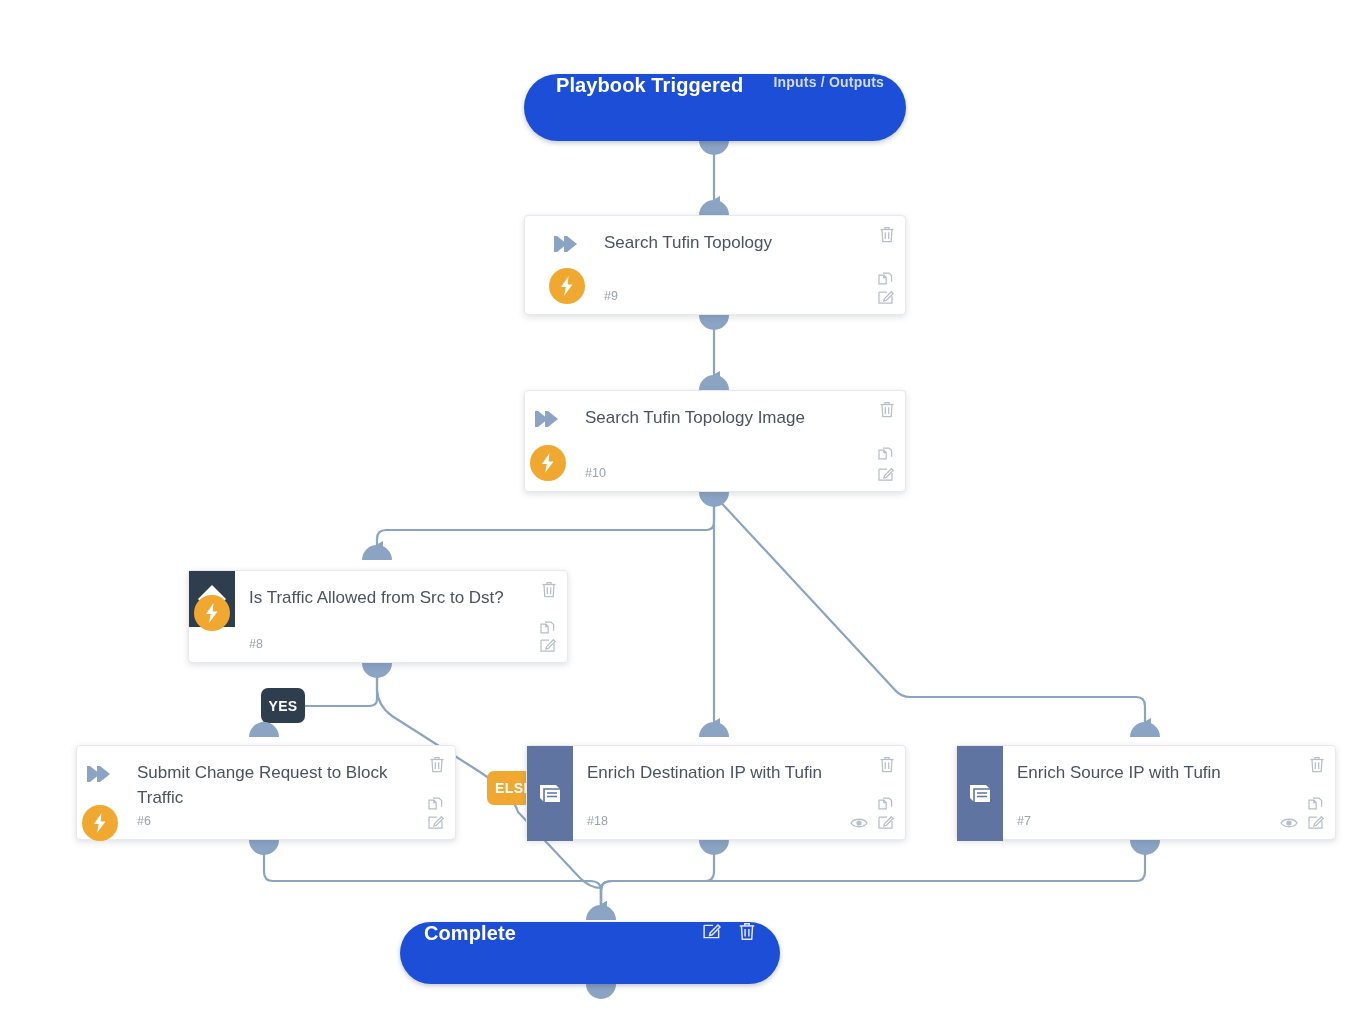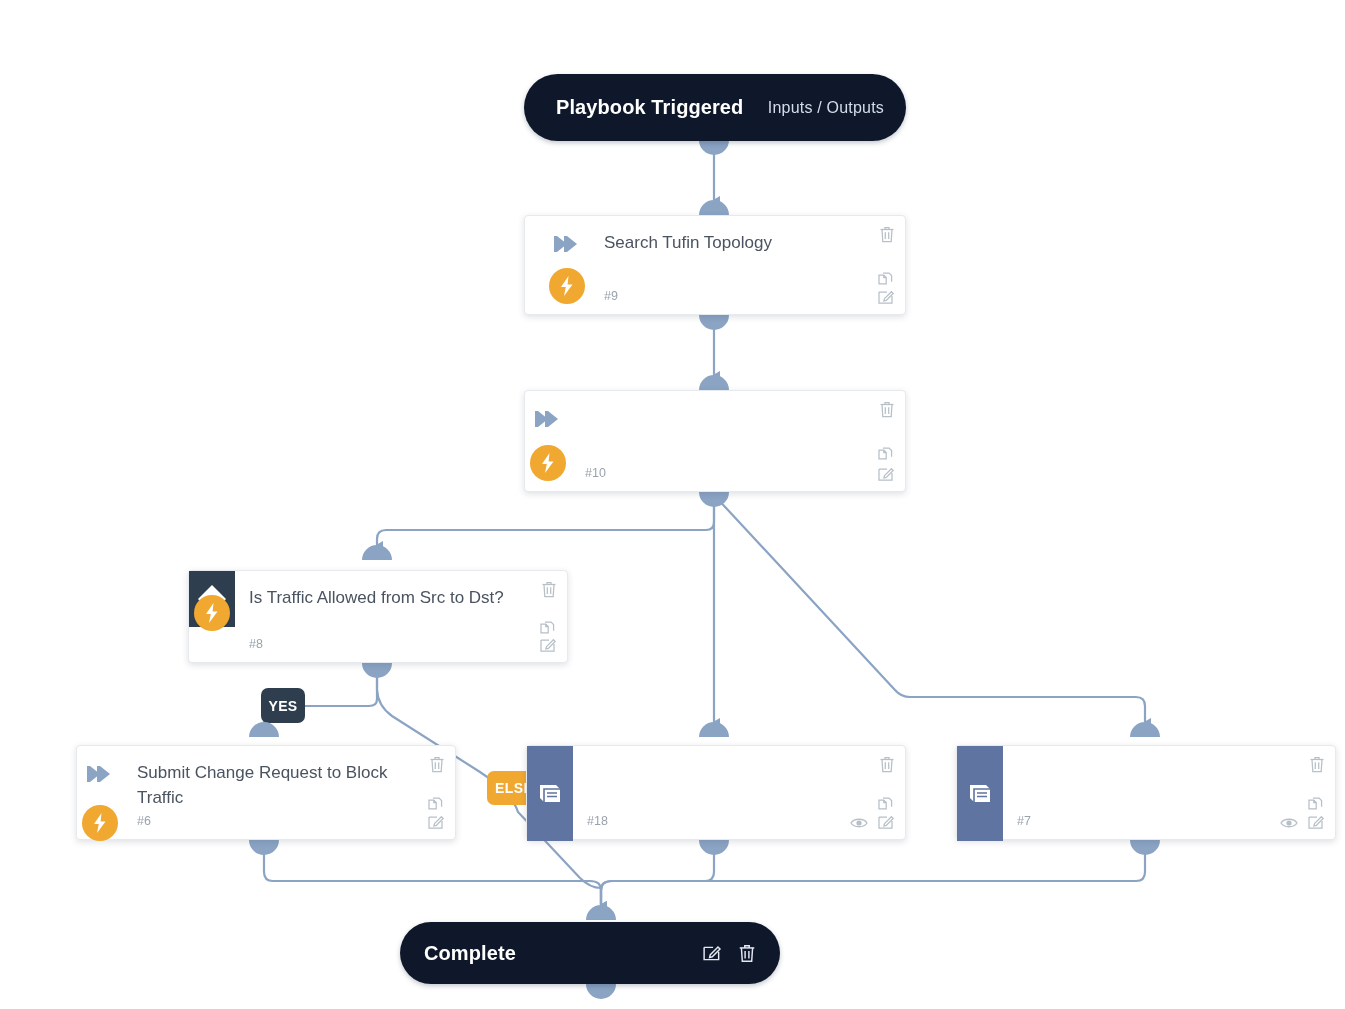--- a/index.html
+++ b/index.html
@@ -13,33 +13,33 @@
   #canvas {
     position: relative;
     width: 1345px; height: 1009px;
     background: #ffffff;
   }
   #wires { position: absolute; left: 0; top: 0; width: 1345px; height: 1009px; }
 
   
   .pill {
     position: absolute;
-    background: #0f172a;
+    background: #1d4ed8;
     border-radius: 34px;
     box-shadow: 0 2px 5px rgba(40,55,80,0.28);
-    display: flex; align-items: center;
+    display: flex; align-items: flex-start;
     color: #ffffff;
     z-index: 5;
   }
   .pill .pill-title {
     font-size: 20px; font-weight: 600; color: #ffffff;
     letter-spacing: .1px; white-space: nowrap;
   }
   .pill .pill-sub {
-    font-size: 16px; font-weight: 400; color: #d4dcea;
+    font-size: 14px; font-weight: 700; color: #d4dcea;
     white-space: nowrap; letter-spacing: .2px;
   }
   .pill .pill-actions { display: flex; align-items: center; gap: 16px; }
   .pill .pill-actions .ico svg { display: block; }
 
   
   .card {
     position: absolute;
     background: #ffffff;
     border: 1px solid #e6e9ee;
@@ -217,20 +217,21 @@
           <path d="M13,2 L23,10 L13,18 L10,18 L10,2 Z" fill="#8ba4c4"></path>
         </svg>
       </div>
       <div class="bolt">
         <svg width="16" height="20" viewBox="0 0 16 20">
           <path d="M9.5,0 L2,11 L6.8,11 L5,20 L13.5,8.5 L8.6,8.5 Z" fill="#ffffff"></path>
         </svg>
       </div>
     </div>
     <div class="card-body">
+      <div class="card-title">Search Tufin Topology Image</div>
       <div class="card-id">#10</div>
       <div class="card-actions">
         <span class="ico">
           <svg width="16" height="17" viewBox="0 0 16 17">
               <g fill="none" stroke="#b7bfc7" stroke-width="1.25">
             <path d="M1.5,3.5 h13"></path>
                 <path d="M6,3.5 v-2 h4 v2"></path>
             <path d="M3,3.5 l.8,12 h8.4 l.8,-12"></path>
             <path d="M6.3,6.3 v6.6 M9.7,6.3 v6.6"></path>
               </g>
@@ -373,20 +374,21 @@
     <div class="card-left tile" style="height:95px;">
       <div class="left-glyph" style="height:95px;">
         <svg width="28" height="26" viewBox="0 0 28 26">
           <path d="M4,4 L20,4 L24,8 L24,21 L8,21 L4,17 Z" fill="#ffffff"></path>
           <path d="M8,21 L8,8 L24,8" fill="none" stroke="#5f74a0" stroke-width="1.6"></path>
           <path d="M11,12 h10 M11,15.5 h10" stroke="#5f74a0" stroke-width="1.5"></path>
         </svg>
       </div>
     </div>
     <div class="card-body">
+      <div class="card-title">Enrich Destination IP with Tufin</div>
       <div class="card-id">#18</div>
       <div class="card-actions">
         <span class="ico">
           <svg width="16" height="17" viewBox="0 0 16 17">
               <g fill="none" stroke="#b7bfc7" stroke-width="1.25">
             <path d="M1.5,3.5 h13"></path>
                 <path d="M6,3.5 v-2 h4 v2"></path>
             <path d="M3,3.5 l.8,12 h8.4 l.8,-12"></path>
             <path d="M6.3,6.3 v6.6 M9.7,6.3 v6.6"></path>
               </g>
@@ -429,20 +431,21 @@
     <div class="card-left tile" style="height:95px;">
       <div class="left-glyph" style="height:95px;">
         <svg width="28" height="26" viewBox="0 0 28 26">
           <path d="M4,4 L20,4 L24,8 L24,21 L8,21 L4,17 Z" fill="#ffffff"></path>
           <path d="M8,21 L8,8 L24,8" fill="none" stroke="#5f74a0" stroke-width="1.6"></path>
           <path d="M11,12 h10 M11,15.5 h10" stroke="#5f74a0" stroke-width="1.5"></path>
         </svg>
       </div>
     </div>
     <div class="card-body">
+      <div class="card-title">Enrich Source IP with Tufin</div>
       <div class="card-id">#7</div>
       <div class="card-actions">
         <span class="ico">
           <svg width="16" height="17" viewBox="0 0 16 17">
               <g fill="none" stroke="#b7bfc7" stroke-width="1.25">
             <path d="M1.5,3.5 h13"></path>
                 <path d="M6,3.5 v-2 h4 v2"></path>
             <path d="M3,3.5 l.8,12 h8.4 l.8,-12"></path>
             <path d="M6.3,6.3 v6.6 M9.7,6.3 v6.6"></path>
               </g>

